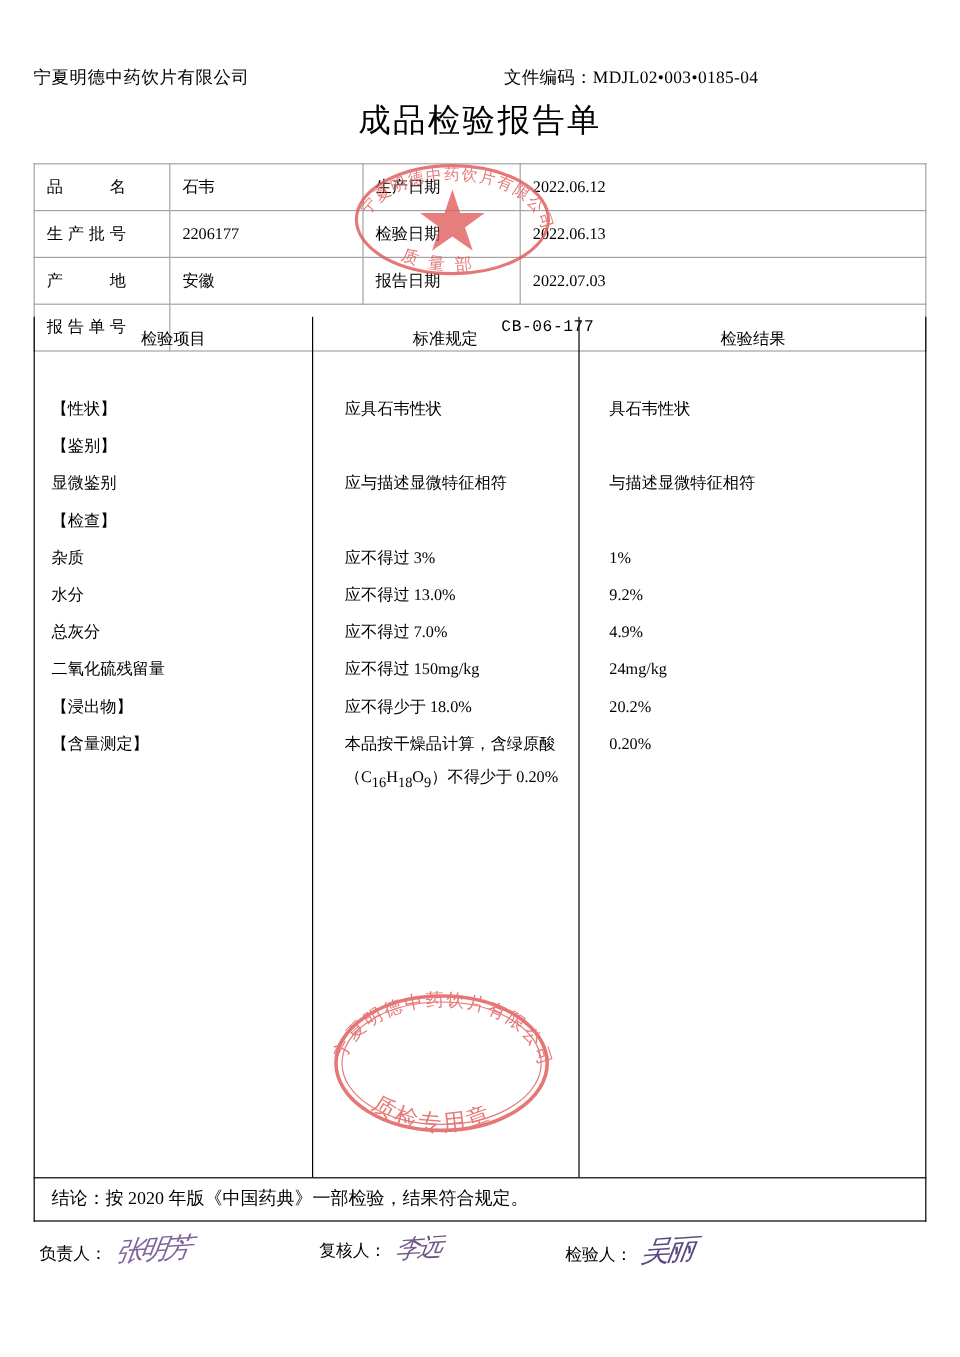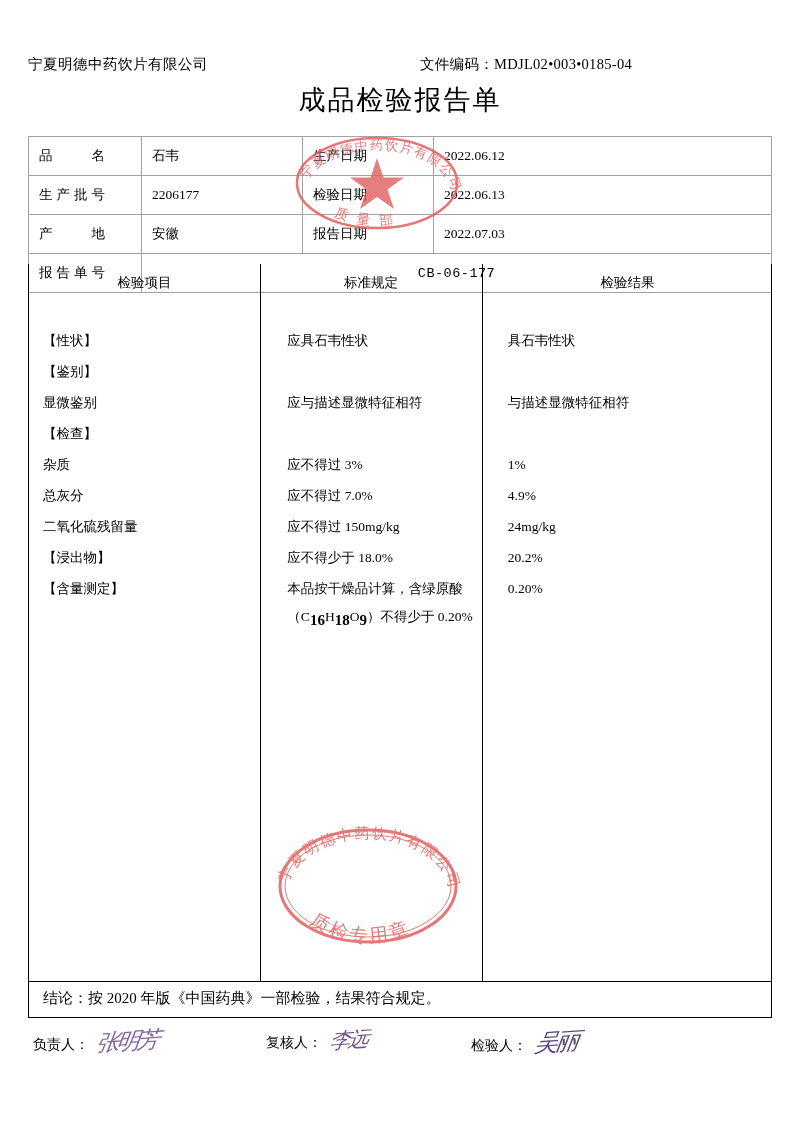--- a/index.html
+++ b/index.html
@@ -126,21 +126,21 @@
     font-size: 13.5px;
   }
   .res-row {
     display: flex;
     min-height: 31px;
     align-items: center;
   }
   .c1 { width: 231px; padding: 6px 0 0 14px; box-sizing: border-box; }
   .c2 { width: 222px; padding: 6px 0 0 28px; box-sizing: border-box; }
   .c3 { width: 291px; padding: 6px 0 0 27px; box-sizing: border-box; }
-  sub { font-size: 15px; font-weight: bold; }
+  sub { font-size: 12px; }
 
   
   .conclusion {
     position: absolute;
     top: 982px;
     left: 28px;
     width: 744px;
     height: 36px;
     box-sizing: border-box;
     border: 1px solid #000;
@@ -268,20 +268,25 @@
         <div class="c1">【检查】</div>
         <div class="c2"></div>
         <div class="c3"></div>
       </div>
       <div class="res-row">
         <div class="c1">杂质</div>
         <div class="c2">应不得过 3%</div>
         <div class="c3">1%</div>
       </div>
       <div class="res-row">
+        <div class="c1">水分</div>
+        <div class="c2">应不得过 13.0%</div>
+        <div class="c3">9.2%</div>
+      </div>
+      <div class="res-row">
         <div class="c1">总灰分</div>
         <div class="c2">应不得过 7.0%</div>
         <div class="c3">4.9%</div>
       </div>
       <div class="res-row">
         <div class="c1">二氧化硫残留量</div>
         <div class="c2">应不得过 150mg/kg</div>
         <div class="c3">24mg/kg</div>
       </div>
       <div class="res-row">

